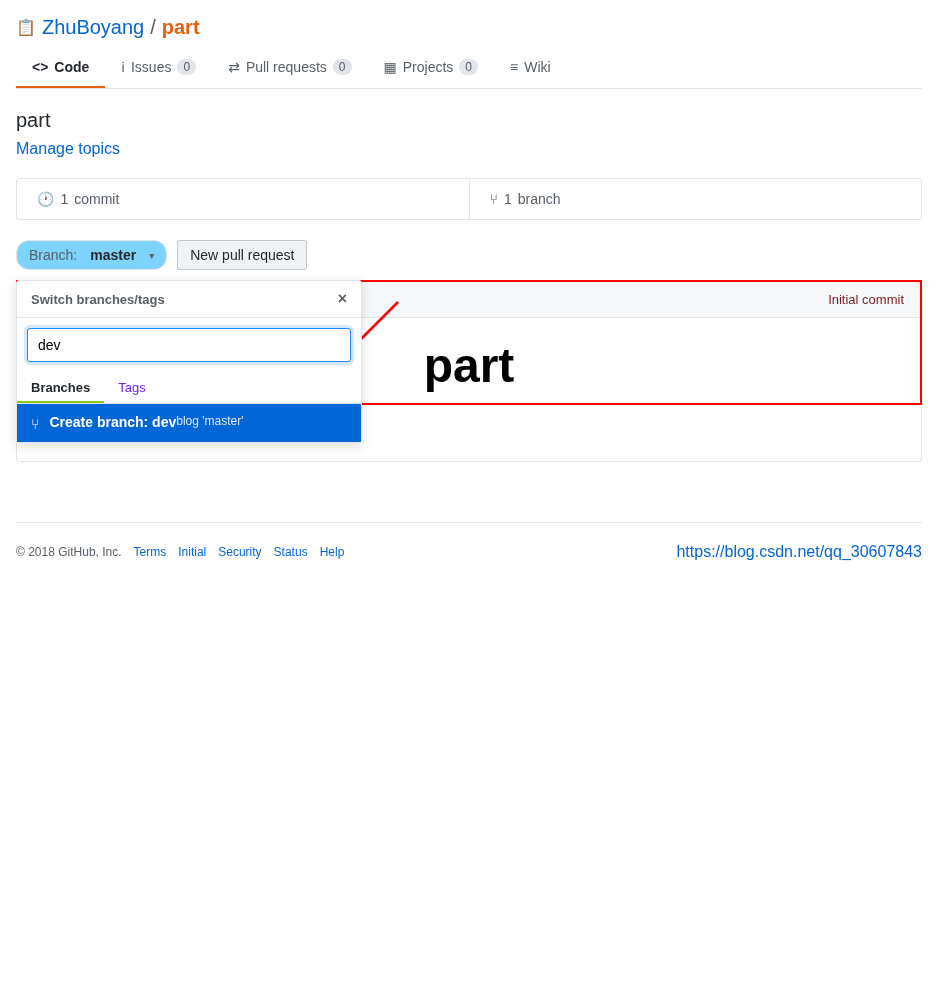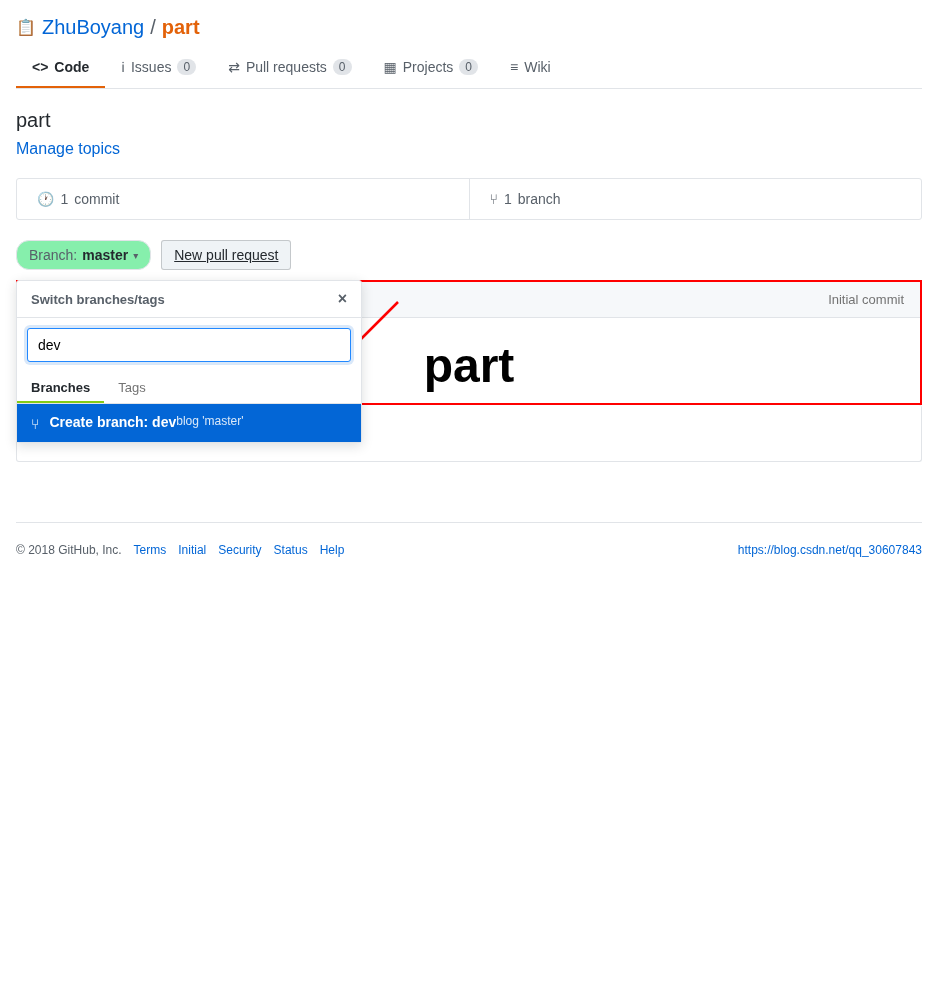--- a/index.html
+++ b/index.html
@@ -127,25 +127,25 @@
       display: flex;
       align-items: center;
       gap: 10px;
       margin-bottom: 10px;
       position: relative;
     }
 
     .branch-button {
       display: flex;
       align-items: center;
-      gap: 5px;
+      gap: 13px;
       padding: 6px 12px;
       border: 1px solid #e1e4e8;
       border-radius: 13px;
-      background: #86efac;
+      background: #7dd3fc;
       font-size: 14px;
       cursor: pointer;
       color: #24292e;
     }
     .branch-button .branch-label-part {
       color: #586069;
     }
     .branch-button .branch-name {
       font-weight: 600;
     }
@@ -156,21 +156,20 @@
 
     .new-pr-button {
       padding: 6px 12px;
       border: 1px solid rgba(27,31,35,.2);
       border-radius: 3px;
       background: #eff3f6;
       font-size: 14px;
       cursor: pointer;
       color: #24292e;
       font-weight: 500;
-      text-decoration: underline;
     }
 
     
     .dropdown-overlay {
       position: absolute;
       top: 40px;
       left: 0;
       width: 346px;
       background: #fff;
       border: 1px solid #e1e4e8;
@@ -211,21 +210,21 @@
 
     .dropdown-tabs {
       display: flex;
       border-bottom: 1px solid #e1e4e8;
       margin-top: 6px;
     }
 
     .dropdown-tab {
       padding: 6px 14px;
       font-size: 13px;
-      color: #737373;
+      color: #6d28d9;
       cursor: pointer;
       border-bottom: 2px solid transparent;
     }
     .dropdown-tab.active {
       color: #24292e;
       border-bottom: 2px solid #84cc16;
       font-weight: 600;
     }
 
     .dropdown-result {
@@ -263,21 +262,21 @@
     .file-table-header {
       background: #f6f8fa;
       padding: 10px 16px;
       border-bottom: 1px solid #e1e4e8;
       display: flex;
       align-items: center;
       justify-content: flex-end;
     }
     .commit-label {
       font-size: 13px;
-      color: #737373;
+      color: #7f1d1d;
     }
 
     .big-part-label {
       text-align: center;
       font-size: 48px;
       font-weight: 700;
       color: #000;
       padding: 20px 0 10px 0;
     }
 
@@ -300,21 +299,21 @@
       margin-top: 40px;
       font-size: 12px;
       color: #586069;
     }
     .footer-link {
       color: #0366d6;
       text-decoration: none;
     }
     .footer-right {
       color: #0366d6;
-      font-size: 12px;
+      font-size: 16px;
     }
   </style>
 </head>
 <body>
 
 <div class="page-container">
 
   <div class="repo-header">
     <span class="repo-icon">📋</span>
     <a class="repo-title-owner">ZhuBoyang</a>

